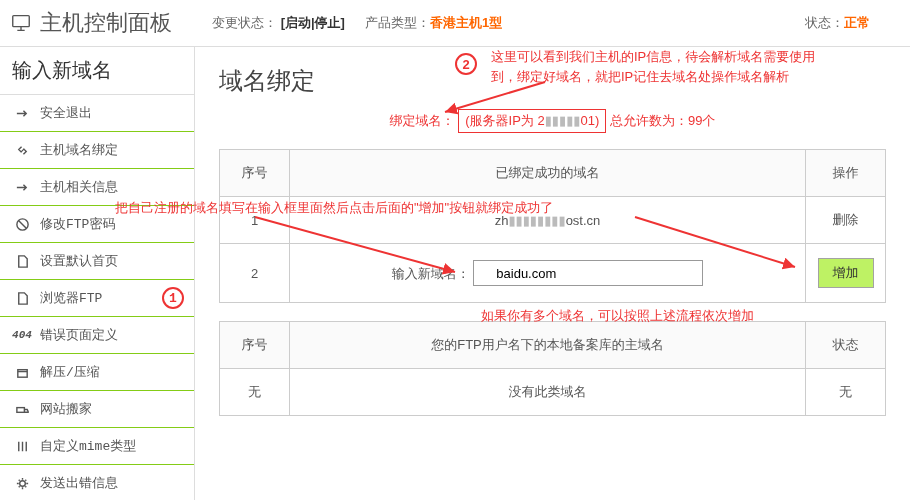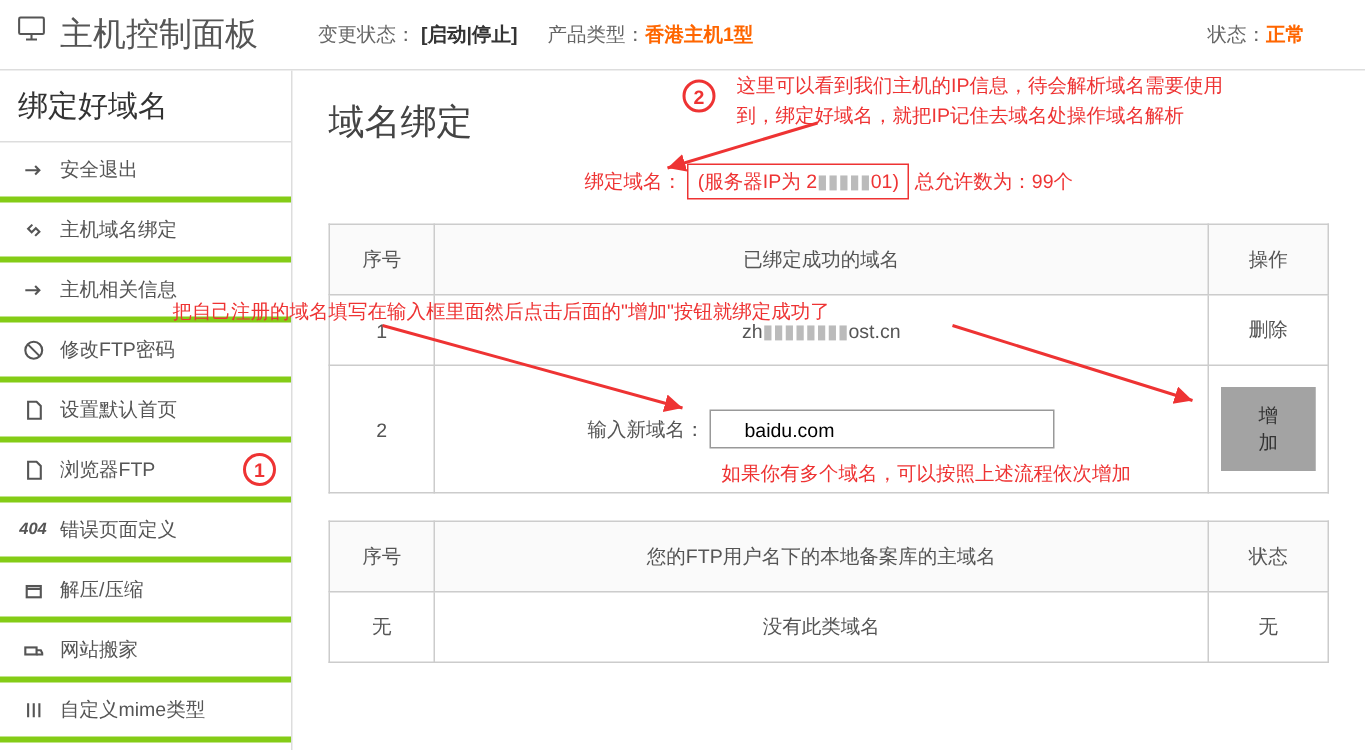--- a/index.html
+++ b/index.html
@@ -1,44 +1,44 @@
 <!DOCTYPE html>
 <html><head>
 <meta charset="utf-8">
 <style>
 * { margin: 0; padding: 0; box-sizing: border-box; }
 body { font-family: "Microsoft YaHei", Arial, sans-serif; font-size: 13px; color: #333; background: #fff; width: 910px; }
 .header { display: flex; align-items: center; padding: 8px 10px; border-bottom: 1px solid #ddd; }
-.header-title { font-size: 22px; color: #555; display: flex; gap: 8px; font-family: Liberation Mono, monospace; }
+.header-title { font-size: 22px; color: #555; display: flex; align-items: center; gap: 8px; font-family: Liberation Mono, monospace; }
 .header-title svg { width: 22px; height: 22px; }
 .header-status { margin-left: 40px; font-size: 13px; color: #666; }
 .header-status .link { color: #333; font-weight: bold; }
 .header-prod { margin-left: 20px; color: #666; }
 .header-prod .val { color: #ff6600; font-weight: bold; }
 .header-right { margin-left: auto; margin-right: 30px; color: #666; }
 .header-right .val { color: #ff6600; font-weight: bold; }
 .main { display: flex; }
 .sidebar { width: 195px; border-right: 1px solid #ddd; }
 .sidebar-title { font-size: 20px; padding: 10px 12px; color: #333; border-bottom: 1px solid #ddd; }
-.sidebar-item { display: flex; align-items: center; gap: 10px; padding: 9px 14px; border-bottom: 4px solid #84cc16; color: #555; cursor: pointer; position: relative; }
+.sidebar-item { display: flex; align-items: center; gap: 10px; padding: 9px 14px; border-bottom: 1px solid #84cc16; color: #555; cursor: pointer; position: relative; font-family: Liberation Mono, monospace; }
 .sidebar-item .icon { width: 16px; height: 16px; display: inline-flex; align-items: center; justify-content: center; color: #666; }
 .sidebar-item svg { width: 15px; height: 15px; stroke: #555; fill: none; stroke-width: 1.5; }
 .sidebar-item .t404 { font-size: 11px; font-style: italic; font-weight: bold; color: #555; }
 .content { flex: 1; padding: 18px 24px 10px 24px; position: relative; }
 .page-title { font-size: 24px; color: #444; margin-bottom: 12px; }
 .info-line { text-align: center; margin-bottom: 16px; }
 .info-line .red { color: #e33; }
 .info-box { border: 1px solid #e33; padding: 2px 6px; display: inline-block; }
 .tbl { width: 100%; border-collapse: collapse; margin-bottom: 18px; border-radius: 10px; }
 .tbl th, .tbl td { border: 1px solid #ccc; padding: 14px 8px; text-align: center; color: #555; font-weight: normal; font-size: 13px; }
 .tbl th { background: #fafafa; }
 .col-idx { width: 70px; }
 .col-op { width: 80px; }
 .domain-input { width: 230px; height: 26px; border: 1px solid #999; padding: 0 22px; font-size: 13px; }
-.btn { display: inline-block; border: 5px solid #a3a3a3; background: #a3a3a3; padding: 5px 14px; cursor: pointer; color: #333; }
+.btn { display: inline-block; border: 1px solid #a3a3a3; background: #bef264; padding: 5px 14px; cursor: pointer; color: #333; }
 .anno { position: absolute; color: #e33; pointer-events: none; }
 .circle { width: 22px; height: 22px; border: 2px solid #e33; border-radius: 50%; display: inline-flex; align-items: center; justify-content: center; font-weight: bold; color: #e33; }
 .blur { color: #bbb; }
 svg.arrow { position: absolute; pointer-events: none; }
 </style>
 </head>
 <body>
 
 <div class="header">
   <div class="header-title">
@@ -55,21 +55,21 @@
   <div class="header-prod">
     <span>产品类型：</span><span class="val">香港主机1型</span>
   </div>
   <div class="header-right">
     <span>状态：</span><span class="val">正常</span>
   </div>
 </div>
 
 <div class="main">
   <div class="sidebar">
-    <div class="sidebar-title">绑定好域名</div>
+    <div class="sidebar-title">输入新域名</div>
     <div class="sidebar-item">
         <span class="icon">
           <svg viewBox="0 0 16 16">
             <path d="M2 8h10M9 5l3 3-3 3"></path>
           </svg>
         </span>
         <span>安全退出</span>
       </div>
     <div class="sidebar-item">
         <span class="icon">

